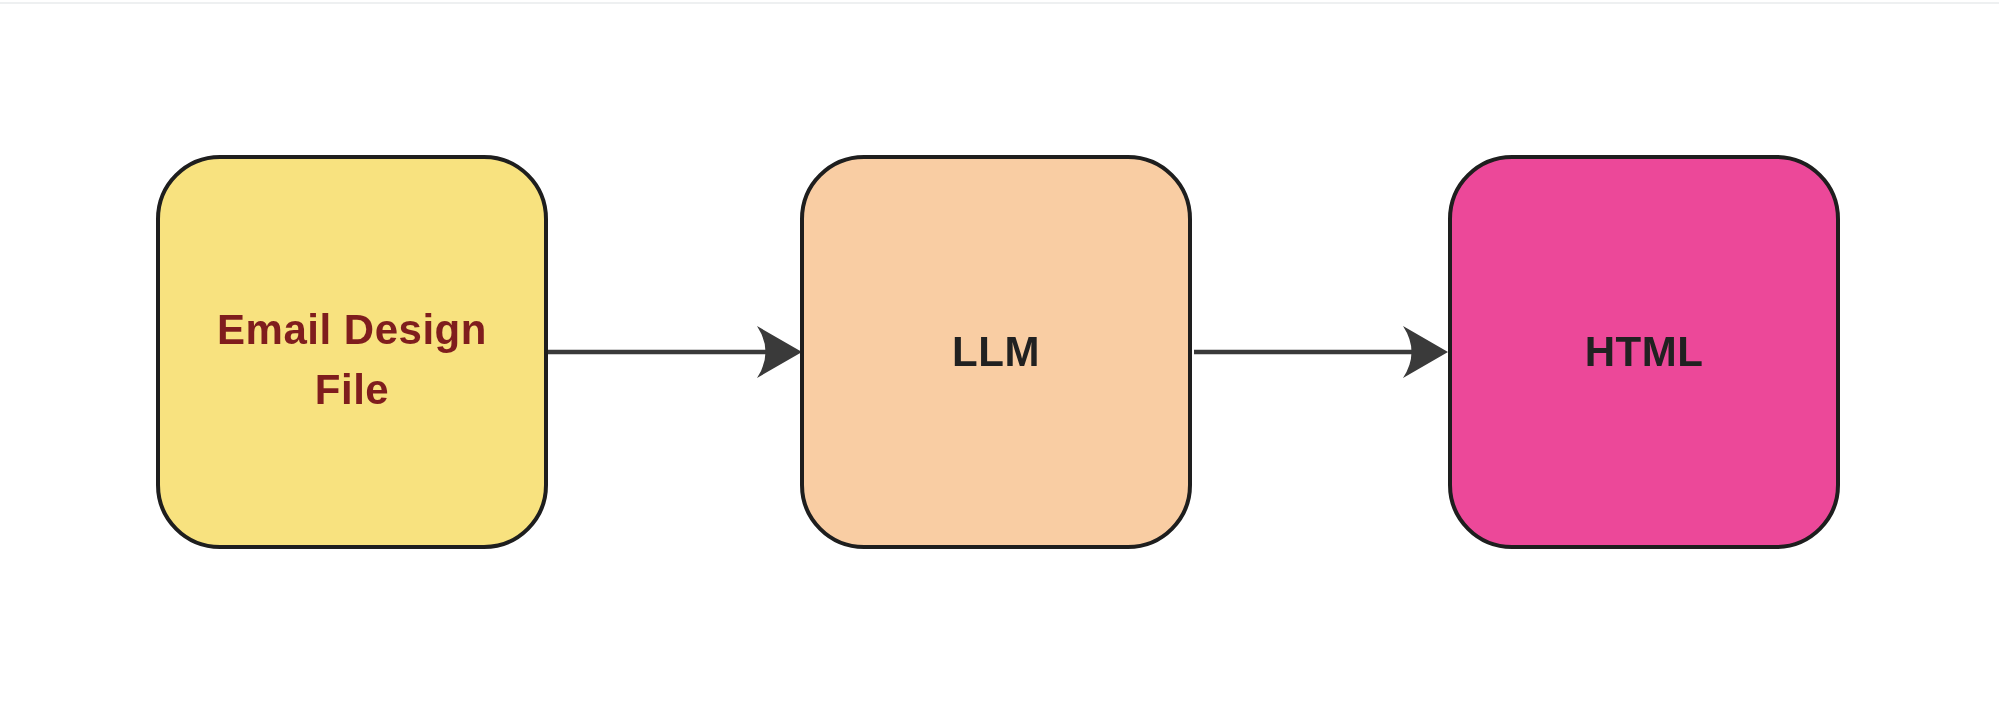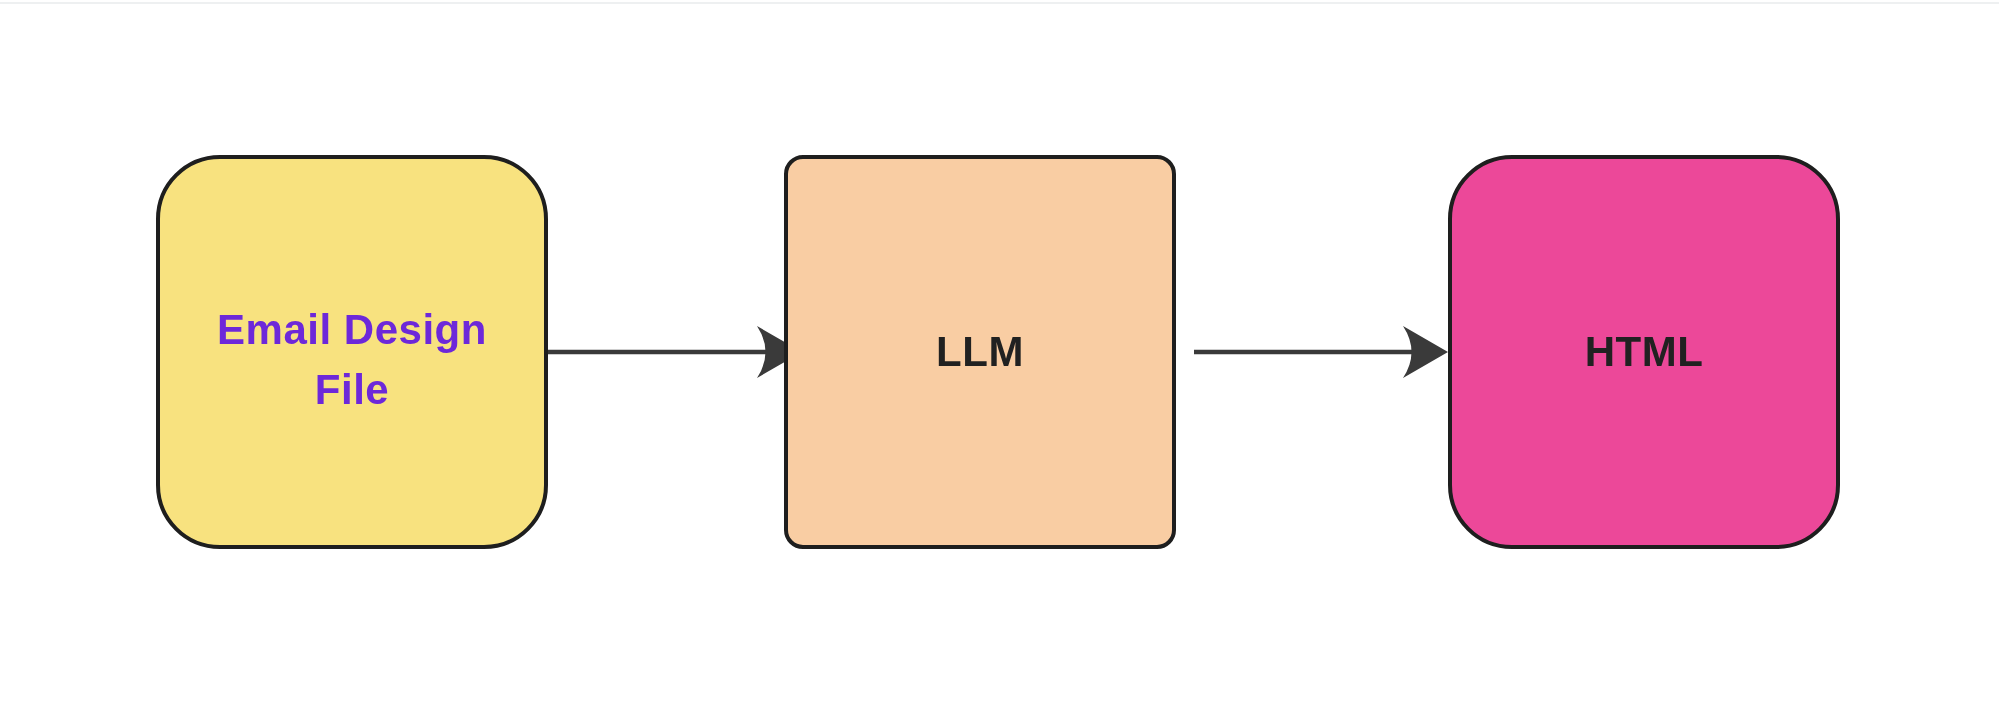--- a/index.html
+++ b/index.html
@@ -29,21 +29,21 @@
     width: 392px;
     height: 394px;
     border: 4px solid #1e1e1e;
     border-radius: 64px;
     box-sizing: border-box;
     display: flex;
     align-items: center;
     justify-content: center;
   }
   .node-1 { left: 156px; }
-  .node-2 { left: 784px; border-radius: 19px; }
+  .node-2 { left: 800px; }
   .node-3 { left: 1448px; }
   .node-label {
     font-size: 42px;
     font-weight: 700;
     line-height: 60px;
     color: #212121;
     text-align: center;
     white-space: pre-line;
     letter-spacing: 0.5px;
   }
@@ -66,21 +66,21 @@
   }
 </style>
 </head>
 <body>
 
 <div class="canvas">
 
   <div class="top-hairline"></div>
 
   <div class="node node-1" style="background-color: rgb(248, 226, 127); border-color: rgb(30, 30, 30);">
-    <span class="node-label" style="color: #6d28d9; margin-top: 16px;">Email Design
+    <span class="node-label" style="color: #7f1d1d; margin-top: 16px;">Email Design
 File</span>
   </div>
 
   <svg class="edge edge-1" viewBox="0 0 254 60">
     <line x1="0" y1="30" x2="218" y2="30" style="stroke: rgb(58, 58, 58);"></line>
     <path d="M254,30 L209,4 Q226,30 209,56 Z" style="fill: rgb(58, 58, 58);"></path>
   </svg>
 
   <div class="node node-2" style="background-color: rgb(249, 205, 163); border-color: rgb(30, 30, 30);">
     <span class="node-label" style="color: rgb(33, 33, 33);">LLM</span>

